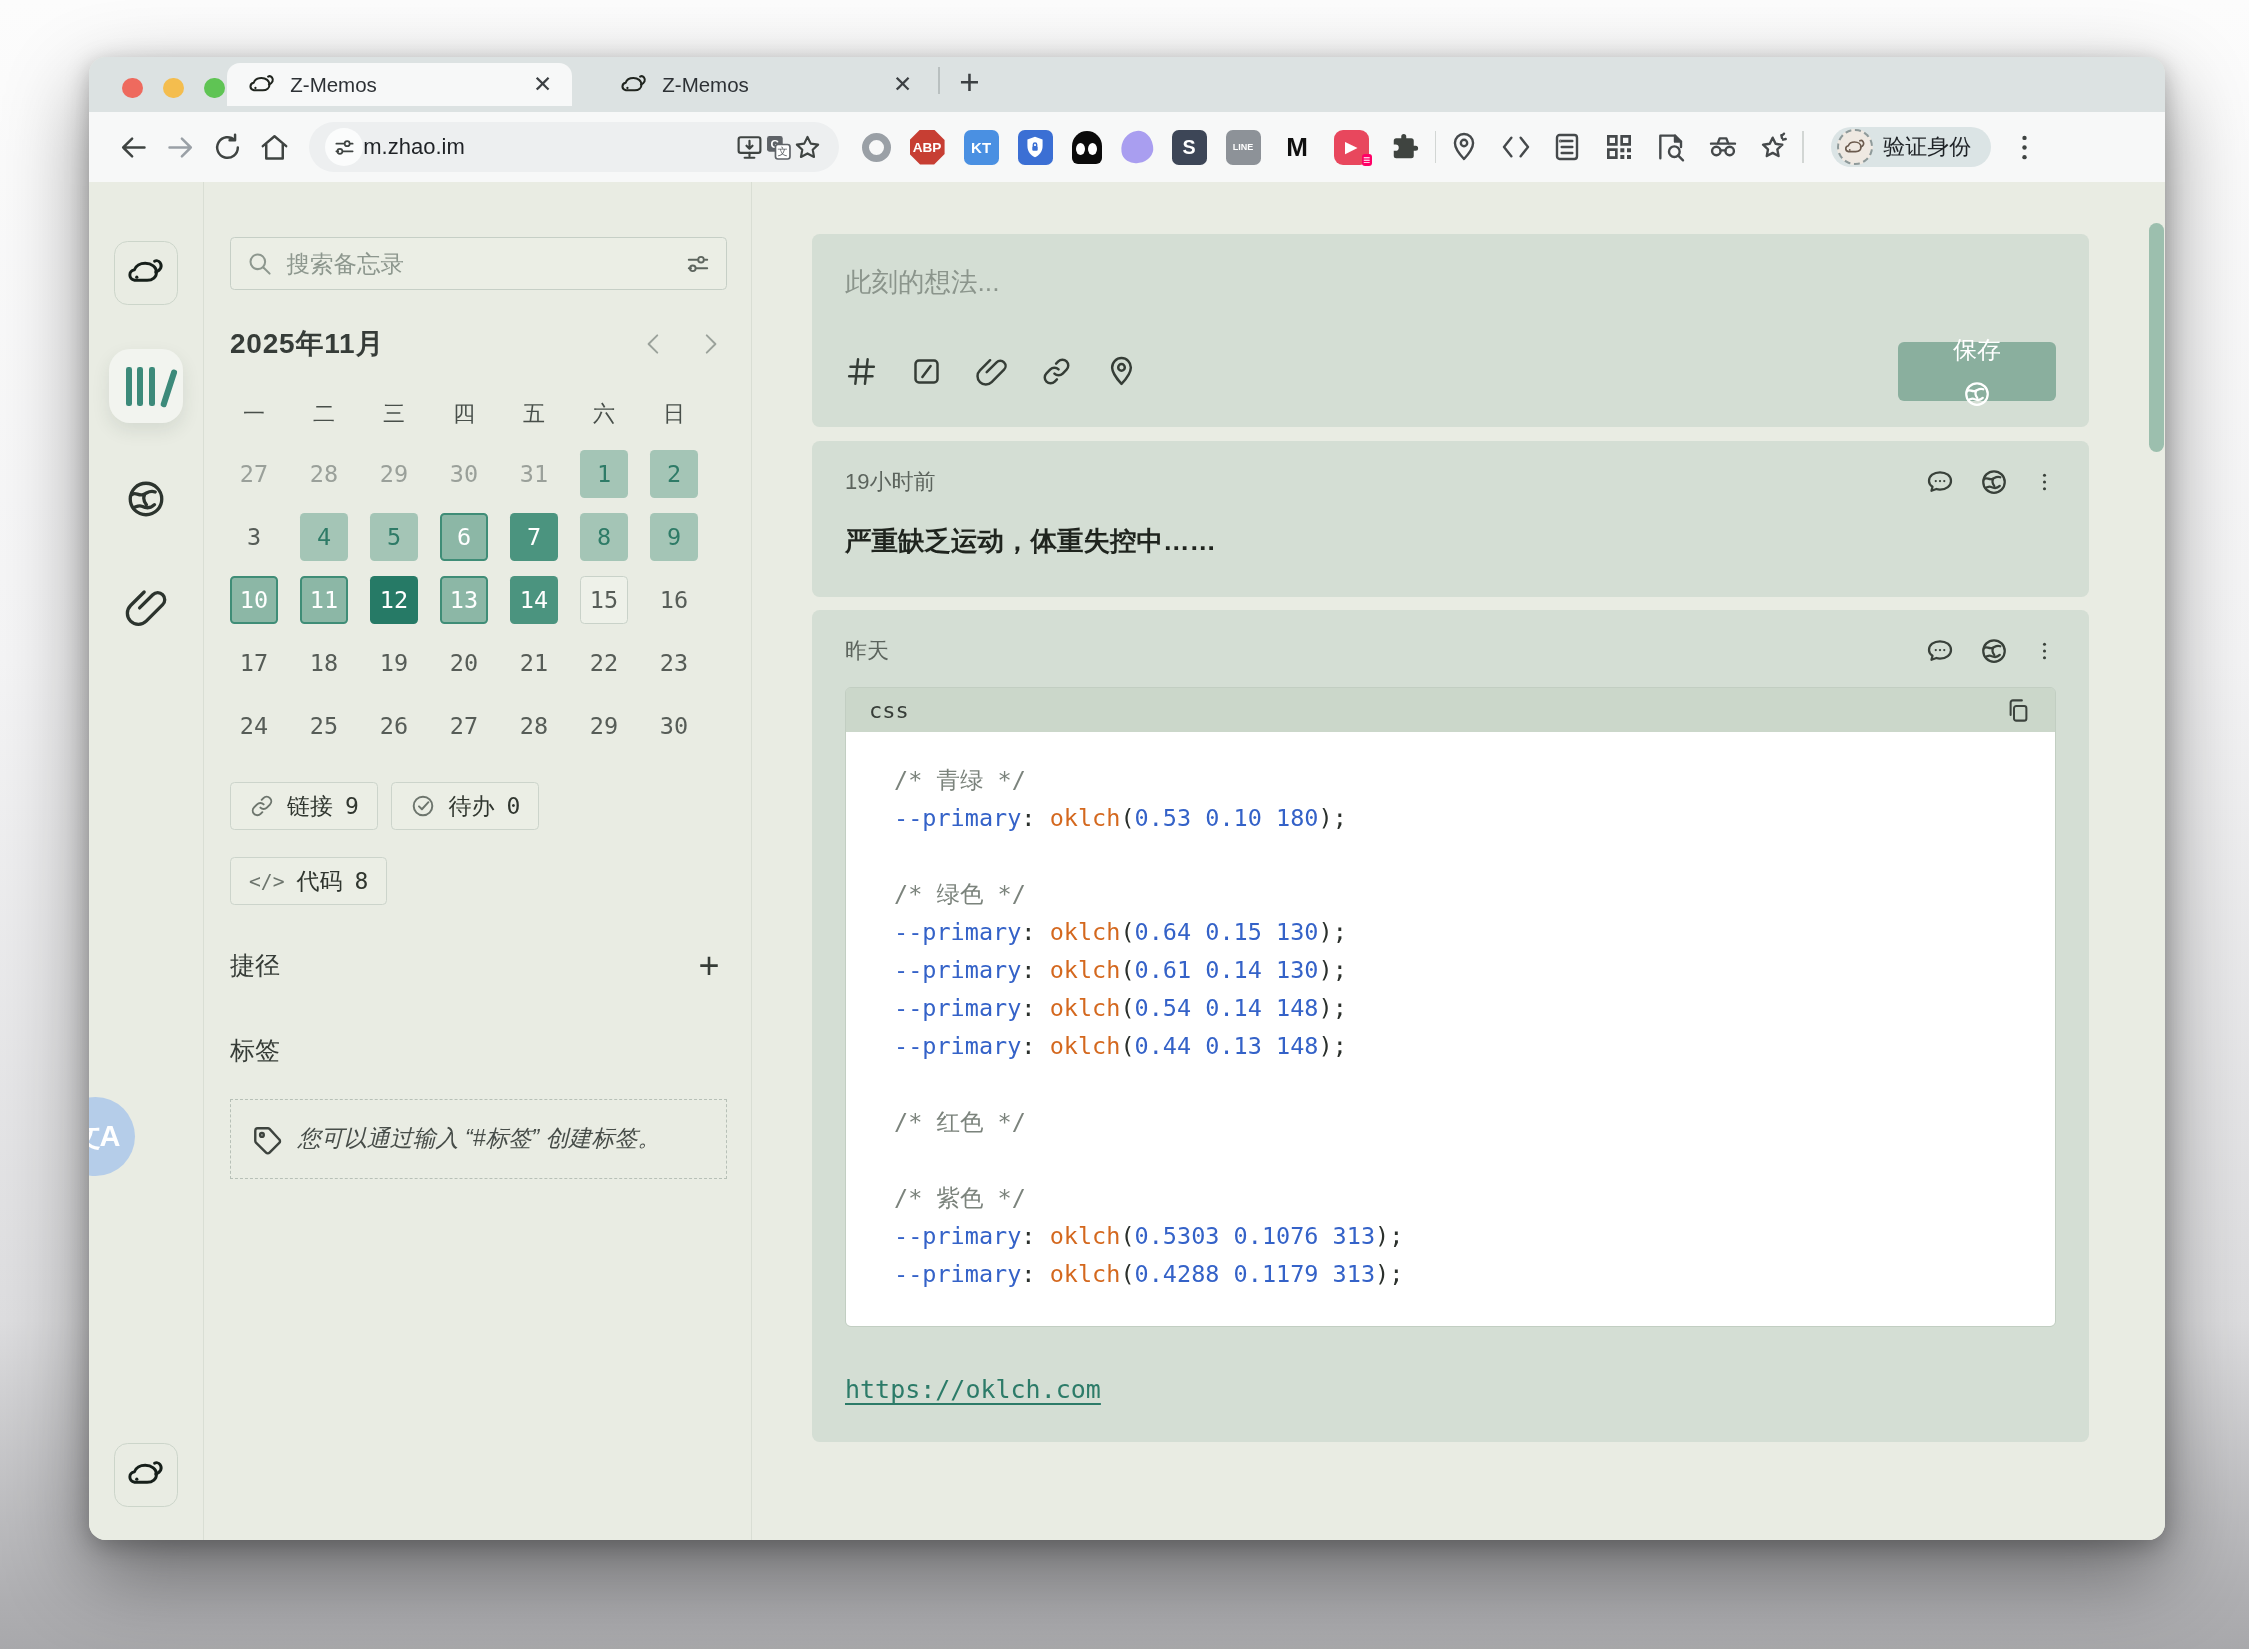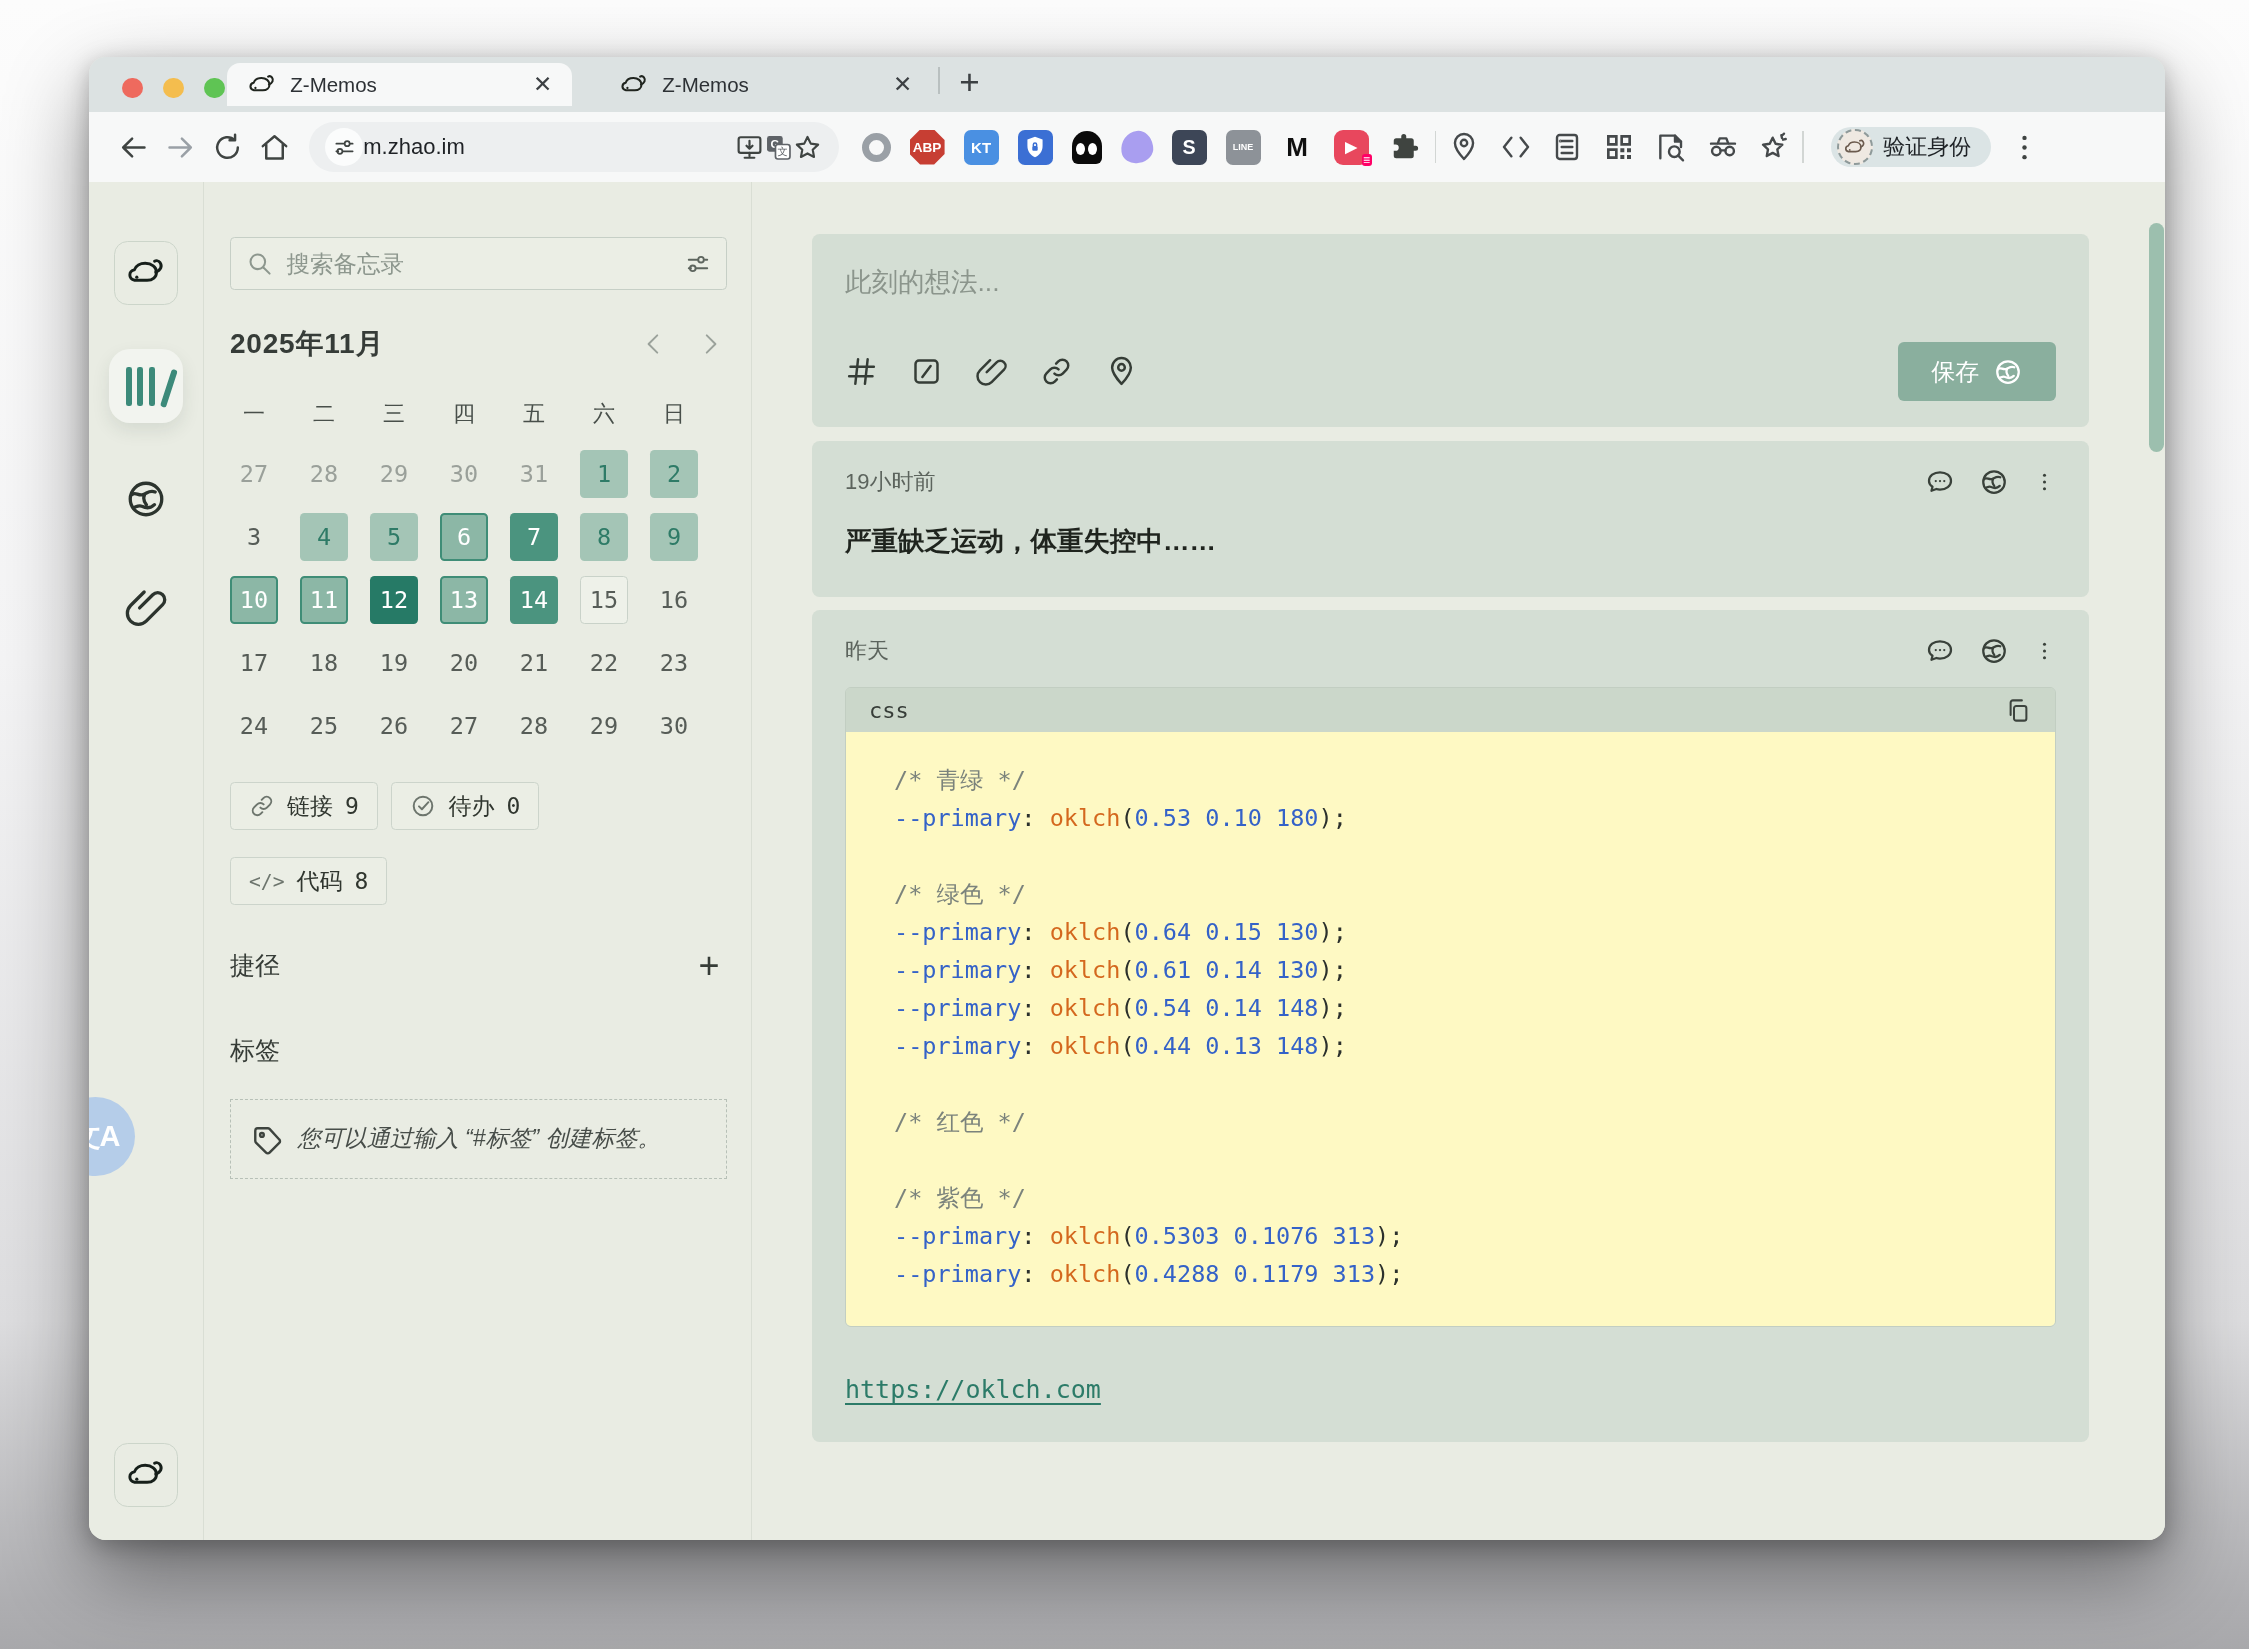--- a/index.html
+++ b/index.html
@@ -107,33 +107,33 @@
   .hint-box .ic{width:32px;height:32px;flex:0 0 auto;color:#3d433e;margin-top:3px;}
   
   .main{flex:1;padding:52px 76px 0 60px;box-sizing:border-box;overflow:hidden;}
   .card{background:#d4ded4;border-radius:7.6px;}
   .composer{padding:30px 33px 26px;}
   .ph{font-size:26.5px;color:#8b958c;}
   .composer-bar{display:flex;align-items:center;margin-top:42px;}
   .cicons{display:flex;align-items:center;gap:32px;color:#353d36;}
   .cicons .ic{width:33px;height:33px;}
   .save-btn{margin-left:auto;width:158px;height:59px;background:#8aaf9e;border-radius:6px;color:#fff;
-    font-size:24px;display:flex;align-items:center;justify-content:center;gap:13.6px;}
+    font-size:24px;display:flex;align-items:center;justify-content:center;gap:13.6px;flex-direction:column;}
   .save-btn .ic{width:30px;height:30px;}
   .memo{margin-top:13.6px;padding:26px 33px 38px;}
   .memo-head{display:flex;align-items:center;font-size:22px;color:#5c645d;}
   .memo-actions{margin-left:auto;display:flex;align-items:center;gap:24px;color:#39413a;}
   .memo-actions .ic{width:30px;height:30px;}
   .memo-actions .ic.keb{width:23px;}
   .memo-text{margin-top:26px;font-size:26.5px;font-weight:bold;color:#1f241e;}
   .codeblock{margin-top:21px;border:1.5px solid #c2cec2;border-radius:6px;overflow:hidden;}
   .code-head{height:44px;background:#cbd7ca;display:flex;align-items:center;padding:0 23px;
     font-family:"DejaVu Sans Mono",monospace;font-size:22px;color:#373d38;}
   .copy-btn{margin-left:auto;color:#3c433d;width:27px;height:27px;}
-  .code-body{background:#fef9c3;padding:29px 30px 33px 48px;font-family:"DejaVu Sans Mono",monospace;font-size:23.5px;}
+  .code-body{background:#ffffff;padding:29px 30px 33px 48px;font-family:"DejaVu Sans Mono",monospace;font-size:23.5px;}
   .code-line{height:38px;line-height:38px;white-space:pre;}
   .tk-comment{color:#7b837c;}
   .tk-prop{color:#3462c8;}
   .tk-num{color:#3462c8;}
   .tk-fn{color:#d4681e;}
   .tk-punct{color:#2b302c;}
   .memo-link{display:inline-block;margin-top:48px;font-family:"DejaVu Sans Mono",monospace;font-size:25px;
     color:#2c7b68;text-decoration:underline;text-underline-offset:5.3px;}
   .scroll-thumb{position:absolute;right:1.5px;top:41px;width:15px;height:229px;background:#9cbfae;border-radius:7.6px;z-index:7;}
   .ic{display:inline-flex;}

